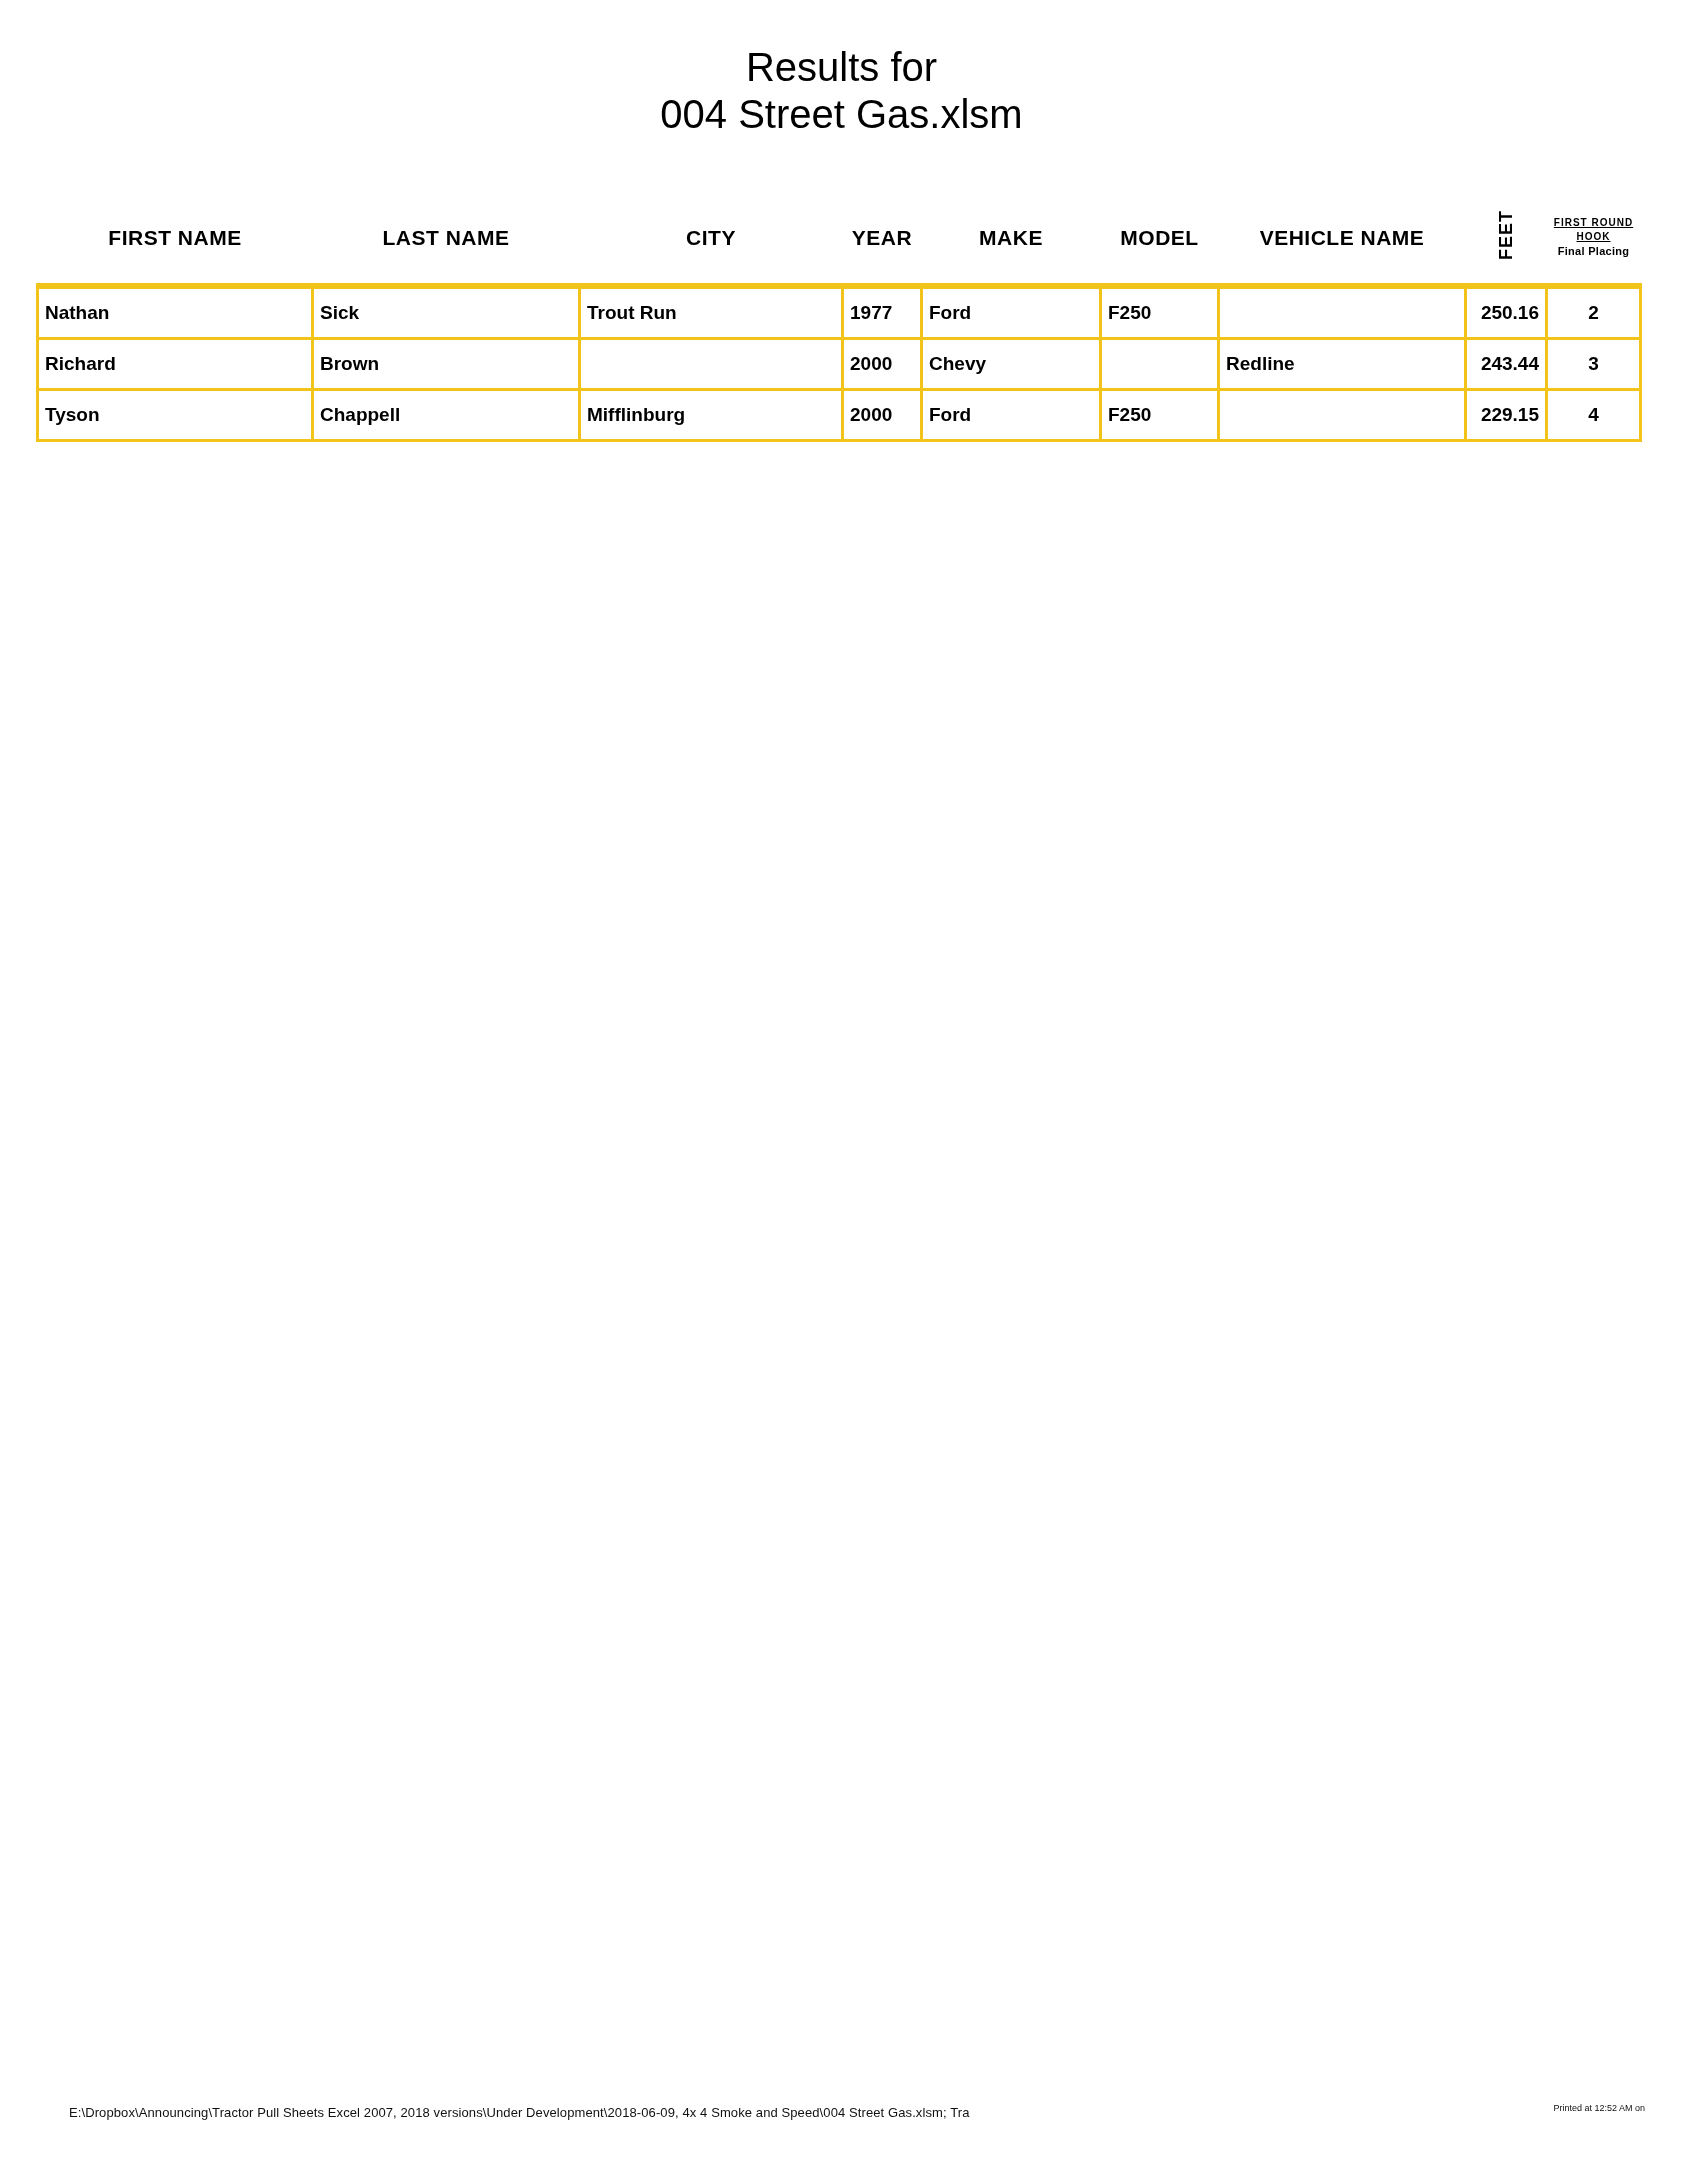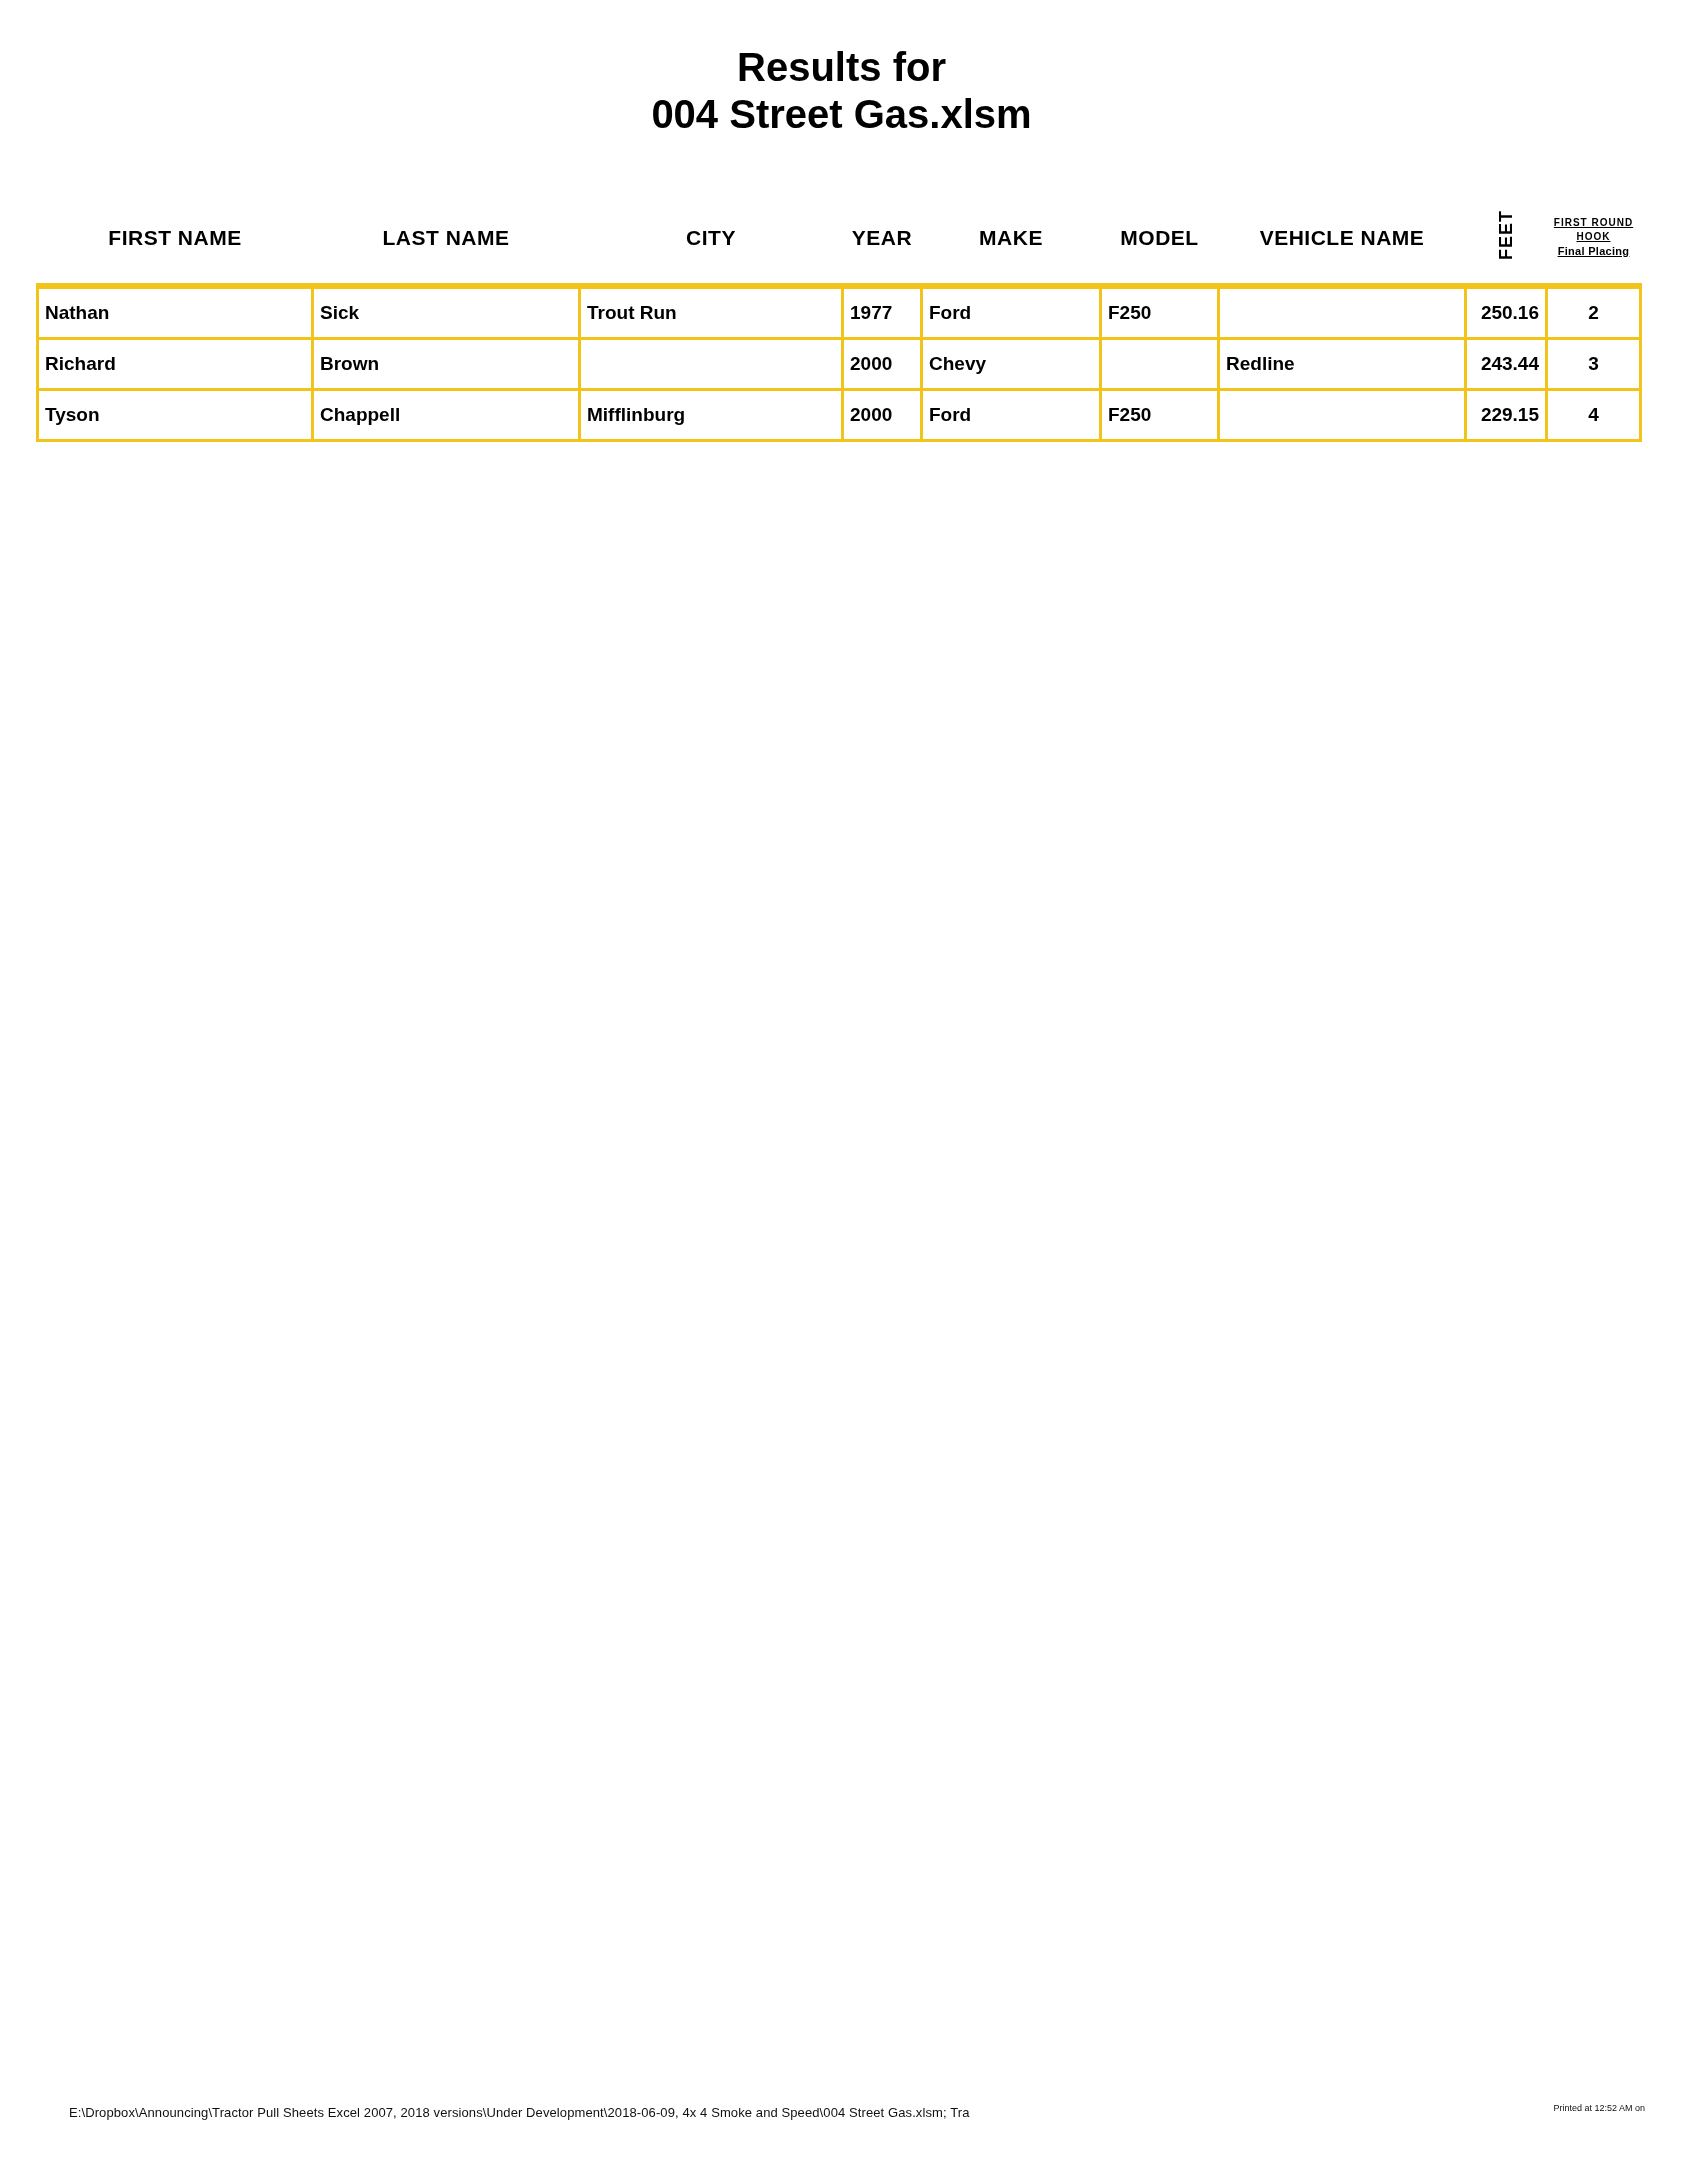--- a/index.html
+++ b/index.html
@@ -14,21 +14,21 @@
     background:#ffffff;
     font-family:"Liberation Sans", sans-serif;
     color:var(--ink);
     overflow:hidden;
   }
   
   .title{
     position:absolute;
     top:44px; left:0; width:1683px;
     text-align:center;
-    font-weight:bold;
+    font-weight:normal;
     font-size:40px;
     line-height:47px;
     letter-spacing:0px;
   }
   
   table.results{
     position:absolute;
     top:198px; left:36px;
     width:1604px;
     border-collapse:collapse;
@@ -76,21 +76,20 @@
     font-weight:bold;
     letter-spacing:1px;
     line-height:14px;
     text-decoration:underline;
   }
   .ph-final{
     font-size:11px;
     font-weight:bold;
     letter-spacing:0.3px;
     line-height:15px;
-    text-decoration:underline;
   }
   
   .footer-left{
     position:absolute;
     left:36px; top:2105px;
     font-size:13px;
     letter-spacing:0.1px;
     color:#111;
     white-space:nowrap;
     padding-left:33px;

